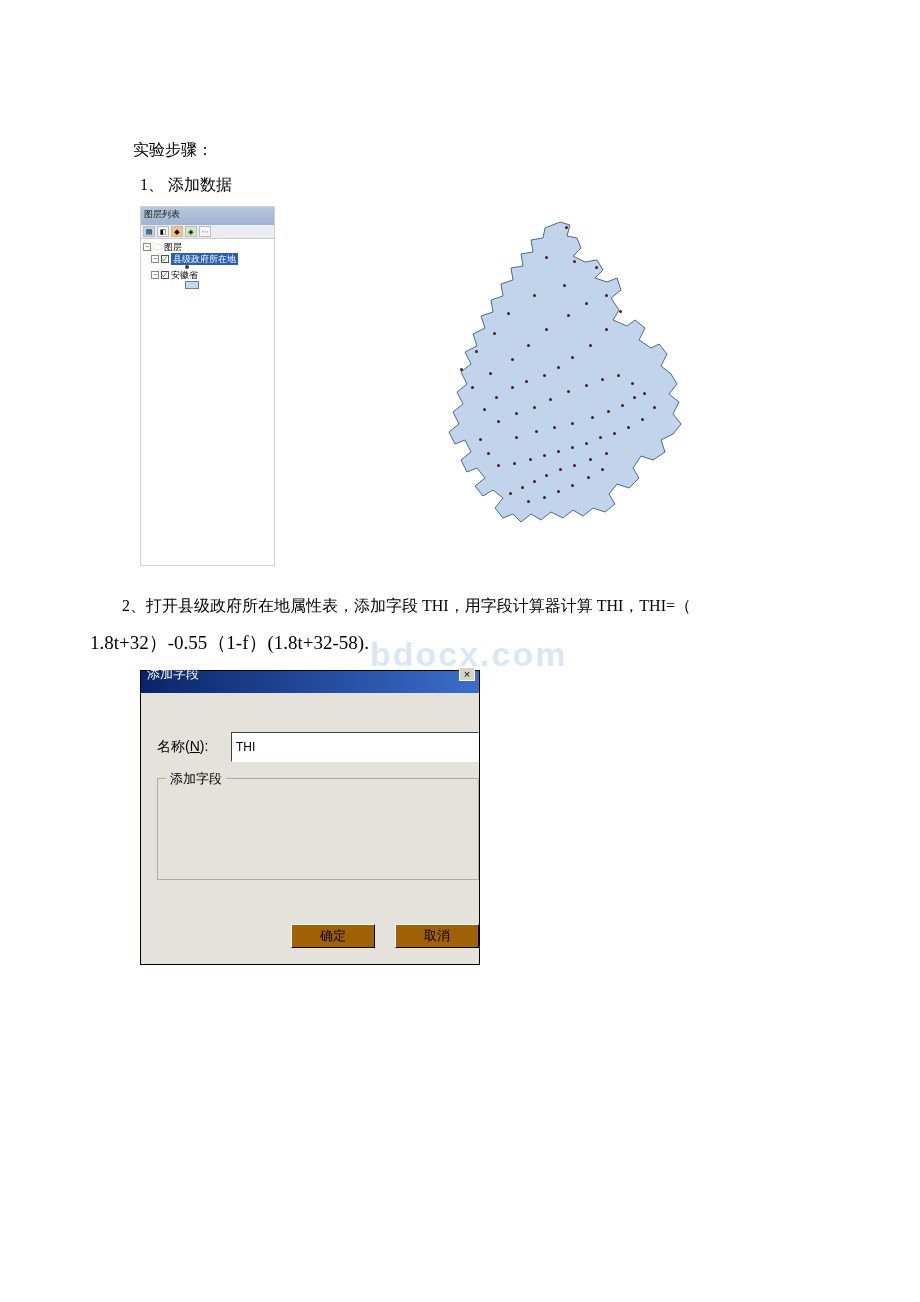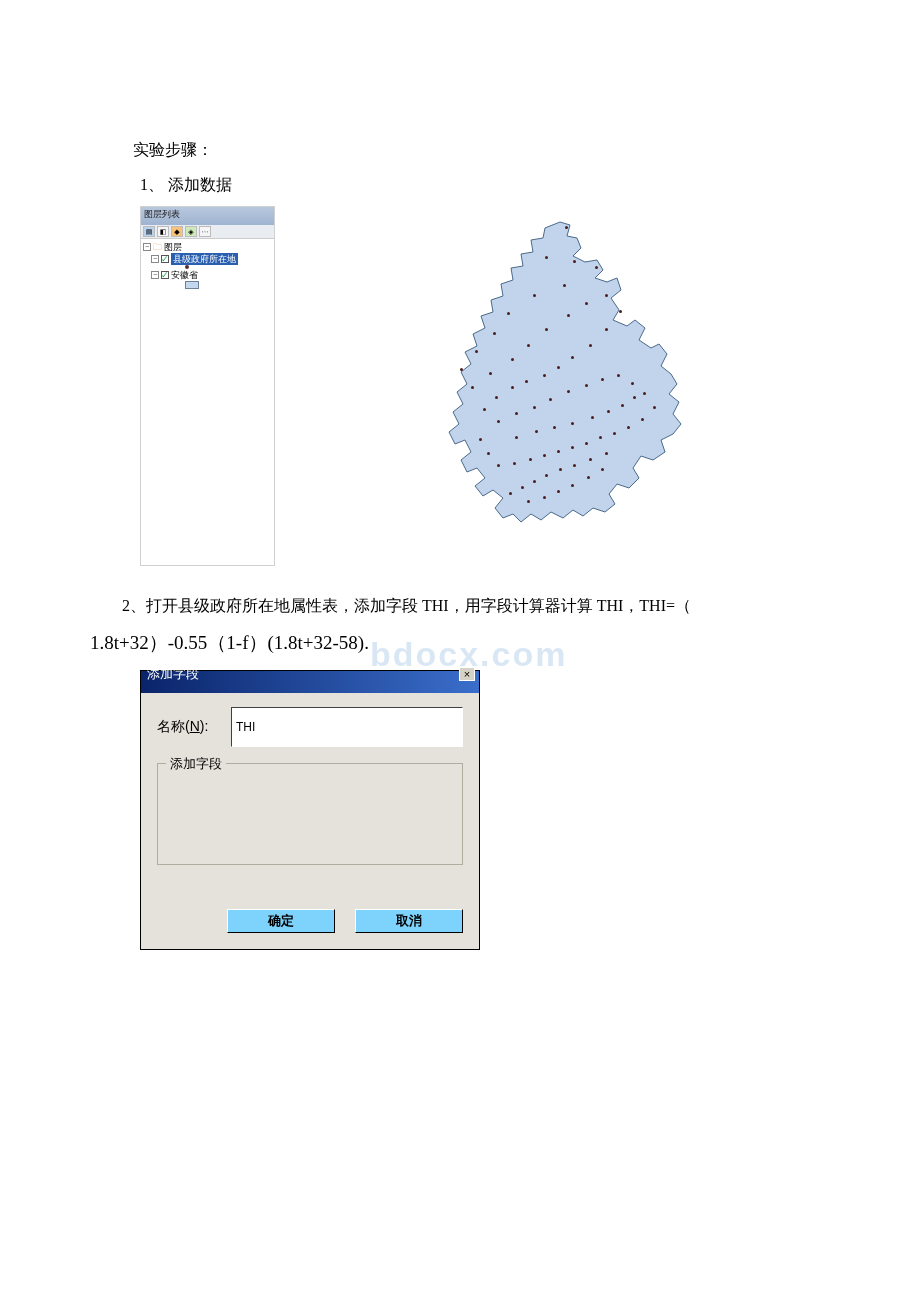--- a/index.html
+++ b/index.html
@@ -115,26 +115,26 @@
     color:#fff;
     display:flex; align-items:center; justify-content: space-between;
     padding: 0 4px 16px 6px;
     font-size: 13px; font-weight:400;
   }
   .dlg-close {
     width:16px; height:14px; background:#d7d2c6; border:1px solid #fff;
     display:flex; align-items:center; justify-content:center;
     color:#000; font-size:11px; font-family: Arial;
   }
-  .dlg-body { padding: 14px 16px 16px 16px; }
+  .dlg-body { padding: 14px 0 16px 16px; margin-top: 25px; }
   .form-row { display:flex; align-items:center; margin-bottom: 16px; }
   .form-lbl { width: 74px; font-size: 14px; }
   .underline-letter { text-decoration: underline; }
   .txt-input {
-    flex:1; height:40px;
+    flex:1; height:30px;
     border:1px solid #808080;
     border-right-color:#fff; border-bottom-color:#fff;
     border-top-color:#404040; border-left-color:#404040;
     background:#fff; padding: 2px 4px;
     font-family: Arial; font-size:12px;
   }
   .combo {
     flex:1; height:22px; display:flex;
     border:1px solid #808080;
     border-top-color:#404040; border-left-color:#404040;
@@ -171,26 +171,26 @@
     flex:1; height:20px; background:#fff;
     border:1px solid #b0aca0; border-left:none;
     font-size:12px; padding:1px 4px;
     color:#000;
   }
   .dlg-buttons {
     display:flex; justify-content:flex-end; gap: 20px;
     margin-top: 44px;
   }
   .win-btn {
-    width: 108px; height: 24px;
-    background:#7dd3fc;
+    width: 84px; height: 24px;
+    background:#a16207;
     border:1px solid #000;
     border-top-color:#fff; border-left-color:#fff;
     font-size:13px;
-    display:flex; align-items:center; justify-content:center;font-weight:bold;
+    display:flex; align-items:center; justify-content:center;
   }
 
 </style>
 </head>
 <body>
 
 <div class="line1">实验步骤：</div>
 <div class="line2">1、 添加数据</div>
 
 <div class="row-figs">

